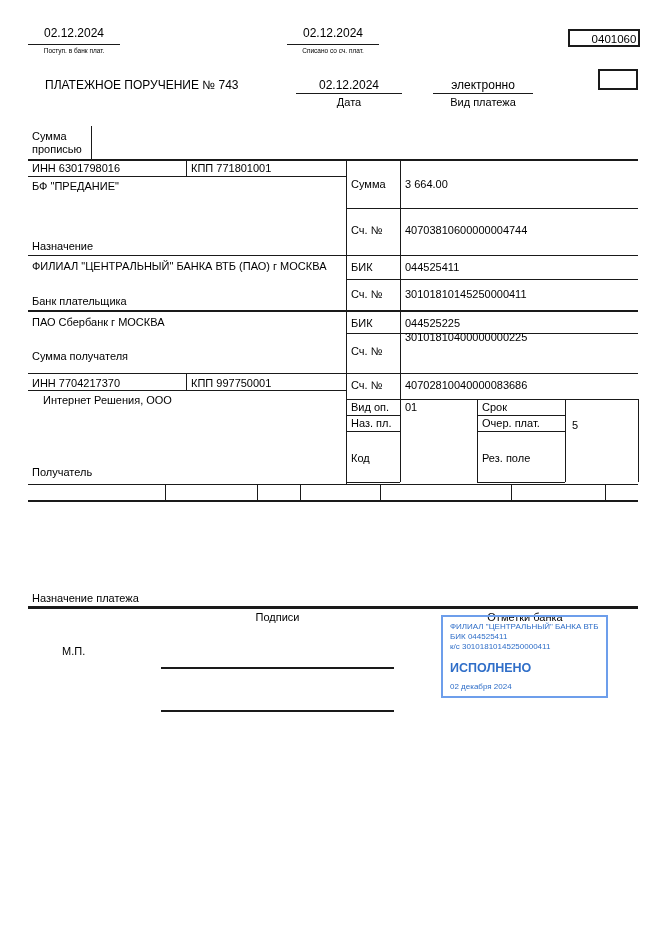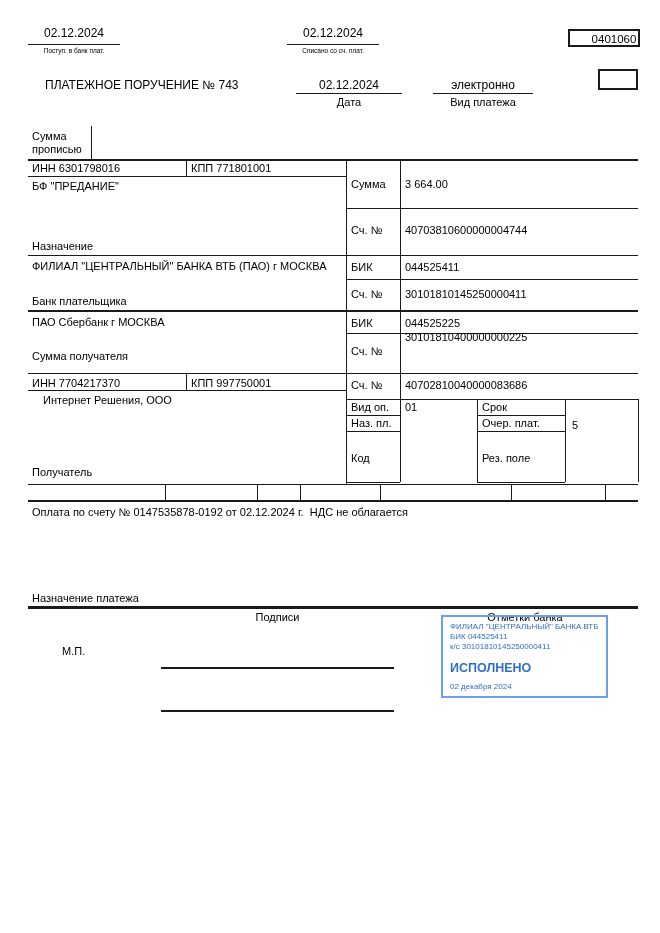--- a/index.html
+++ b/index.html
@@ -130,21 +130,20 @@
 
   <div class="hl" style="left:28px;top:484px;width:610px"></div>
   <div class="vl" style="left:165px;top:484px;height:16px"></div>
   <div class="vl" style="left:257px;top:484px;height:16px"></div>
   <div class="vl" style="left:300px;top:484px;height:16px"></div>
   <div class="vl" style="left:380px;top:484px;height:16px"></div>
   <div class="vl" style="left:511px;top:484px;height:16px"></div>
   <div class="vl" style="left:605px;top:484px;height:16px"></div>
   <div class="hl2" style="left:28px;top:500px;width:610px"></div>
 
-  <div class="t" style="left:32px;top:506px">Оплата по счету № 0147535878-0192 от 02.12.2024 г.  НДС не облагается</div>
   <div class="t" style="left:32px;top:592px">Назначение платежа</div>
   <div class="hl3" style="left:28px;top:606px;width:610px"></div>
 
   <div class="t c" style="left:160px;top:611px;width:235px">Подписи</div>
   <div class="t c" style="left:440px;top:611px;width:170px">Отметки банка</div>
   <div class="t" style="left:62px;top:645px">М.П.</div>
   <div class="hl2" style="left:161px;top:667px;width:233px"></div>
   <div class="hl2" style="left:161px;top:710px;width:233px"></div>
 
   <div class="stamp">

